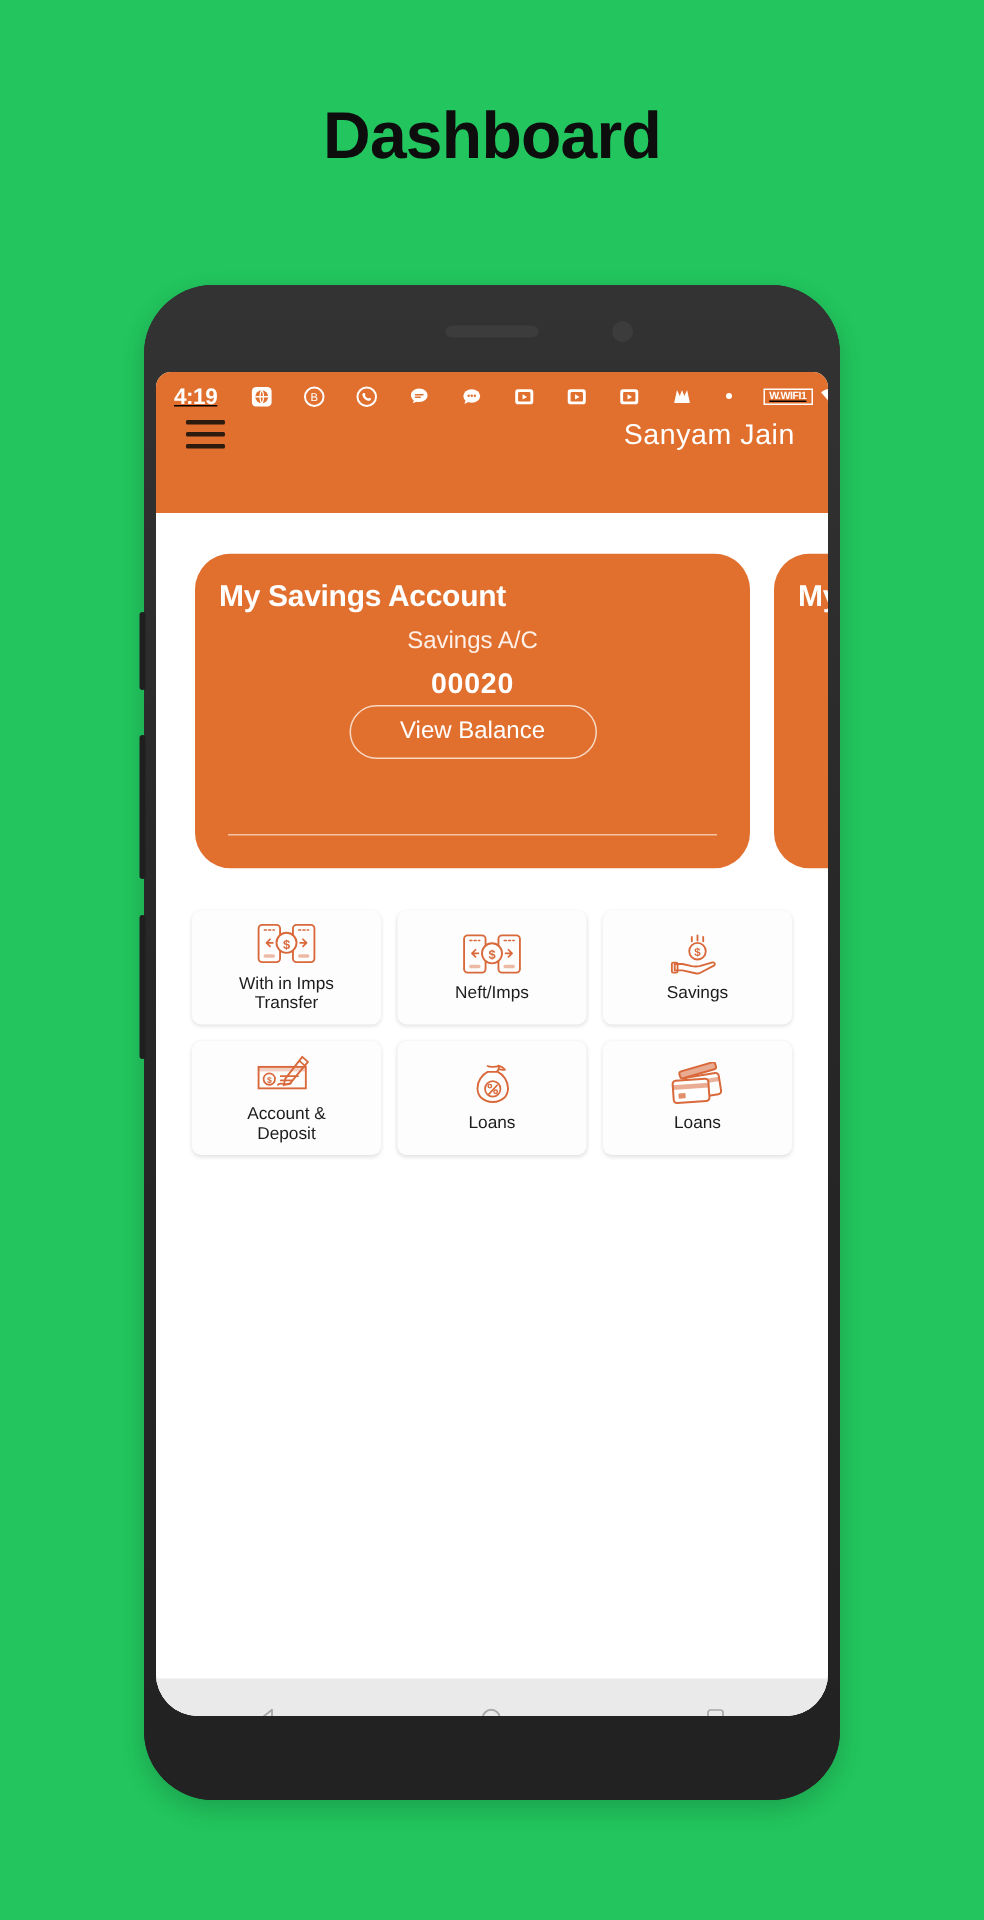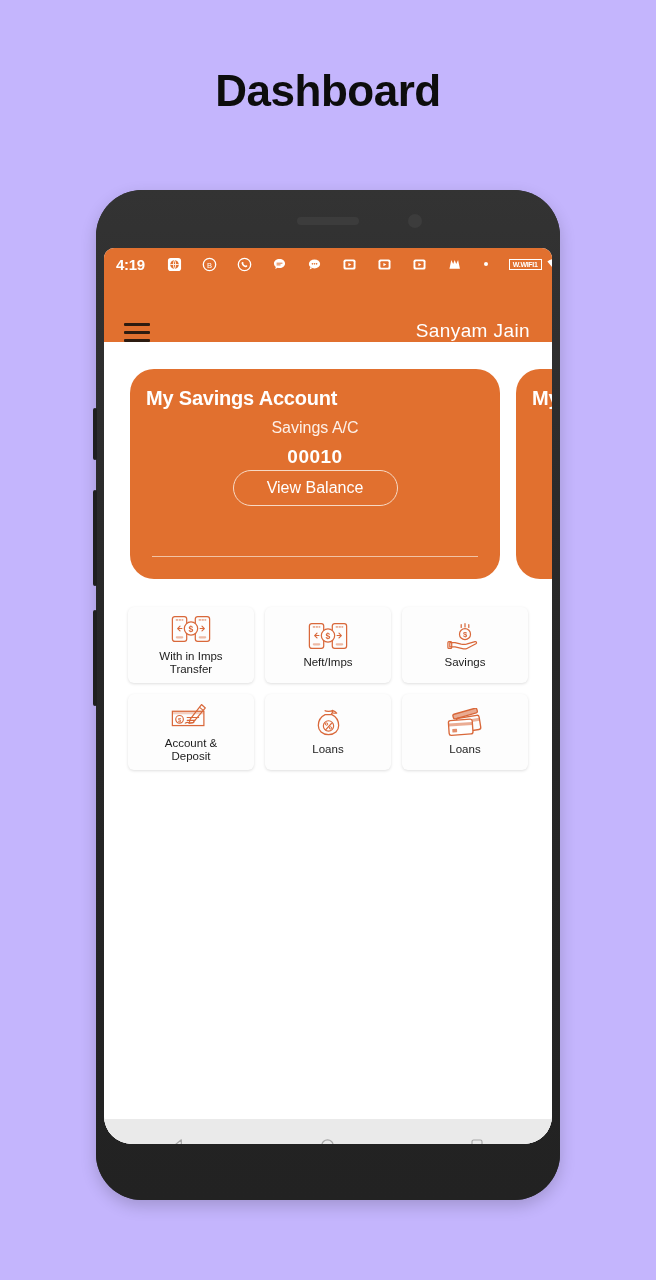--- a/index.html
+++ b/index.html
@@ -6,21 +6,21 @@
   * { box-sizing: border-box; margin: 0; padding: 0; }
   html, body {
     width: 656px; height: 1280px;
     background: #ece4df;
     font-family: "Liberation Sans", sans-serif;
     overflow: hidden;
   }
   .page {
     position: relative;
     width: 656px; height: 1280px;
-    background: #c4b5fd;
+    background: #22c55e;
   }
 
   
   .page-title {
     position: absolute;
     top: 66px; left: 0; width: 656px;
     text-align: center;
     font-size: 44px;
     font-weight: bold;
     color: #0d0d0d;
@@ -79,20 +79,21 @@
 
   
   .statusbar {
     position: relative;
     height: 32px;
     background: #e1702f;
     display: flex;
     align-items: center;
     padding: 0 10px 0 12px;
     gap: 18px;
+    text-decoration: underline;
   }
   .clock {
     color: #fff;
     font-size: 15px;
     font-weight: bold;
     letter-spacing: -0.3px;
     margin-right: 3px;
   }
   .sb-icon {
     width: 17px; height: 17px;
@@ -120,21 +121,21 @@
     letter-spacing: -0.3px;
     line-height: 1;
     white-space: nowrap;
   }
 
   
   .appbar {
     height: 62px;
     background: #e1702f;
     display: flex;
-    align-items: flex-end;
+    align-items: flex-start;
     justify-content: space-between;
     padding: 0 22px 0 20px;
   }
   .hamburger {
     width: 26px;
     display: flex; flex-direction: column; gap: 5px;
     cursor: pointer;
   }
   .hamburger span {
     display: block; height: 3px; width: 100%;
@@ -376,21 +377,21 @@
         </div>
         <div class="username">Sanyam Jain</div>
       </div>
 
       <div class="screen-body">
 
         <div class="carousel">
           <div class="acct-card primary">
             <div class="card-title">My Savings Account</div>
             <div class="card-sub">Savings A/C</div>
-            <div class="card-num">00010</div>
+            <div class="card-num">00020</div>
             <button class="view-balance">View Balance</button>
             <div class="card-divider"></div>
           </div>
           <div class="acct-card peek">
             <div class="card-title">My</div>
           </div>
         </div>
 
         <div class="tiles">
 

